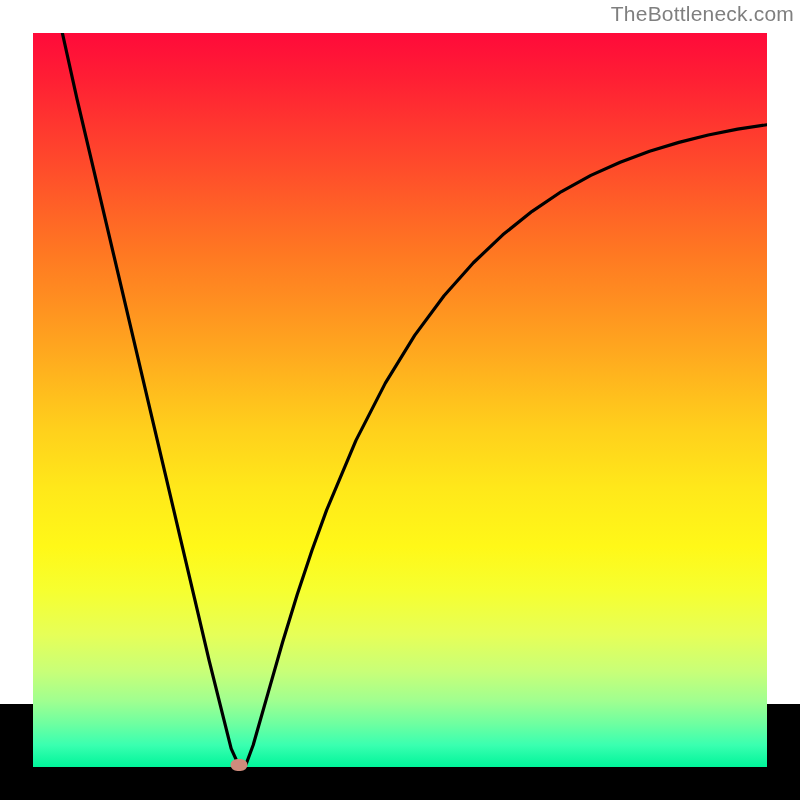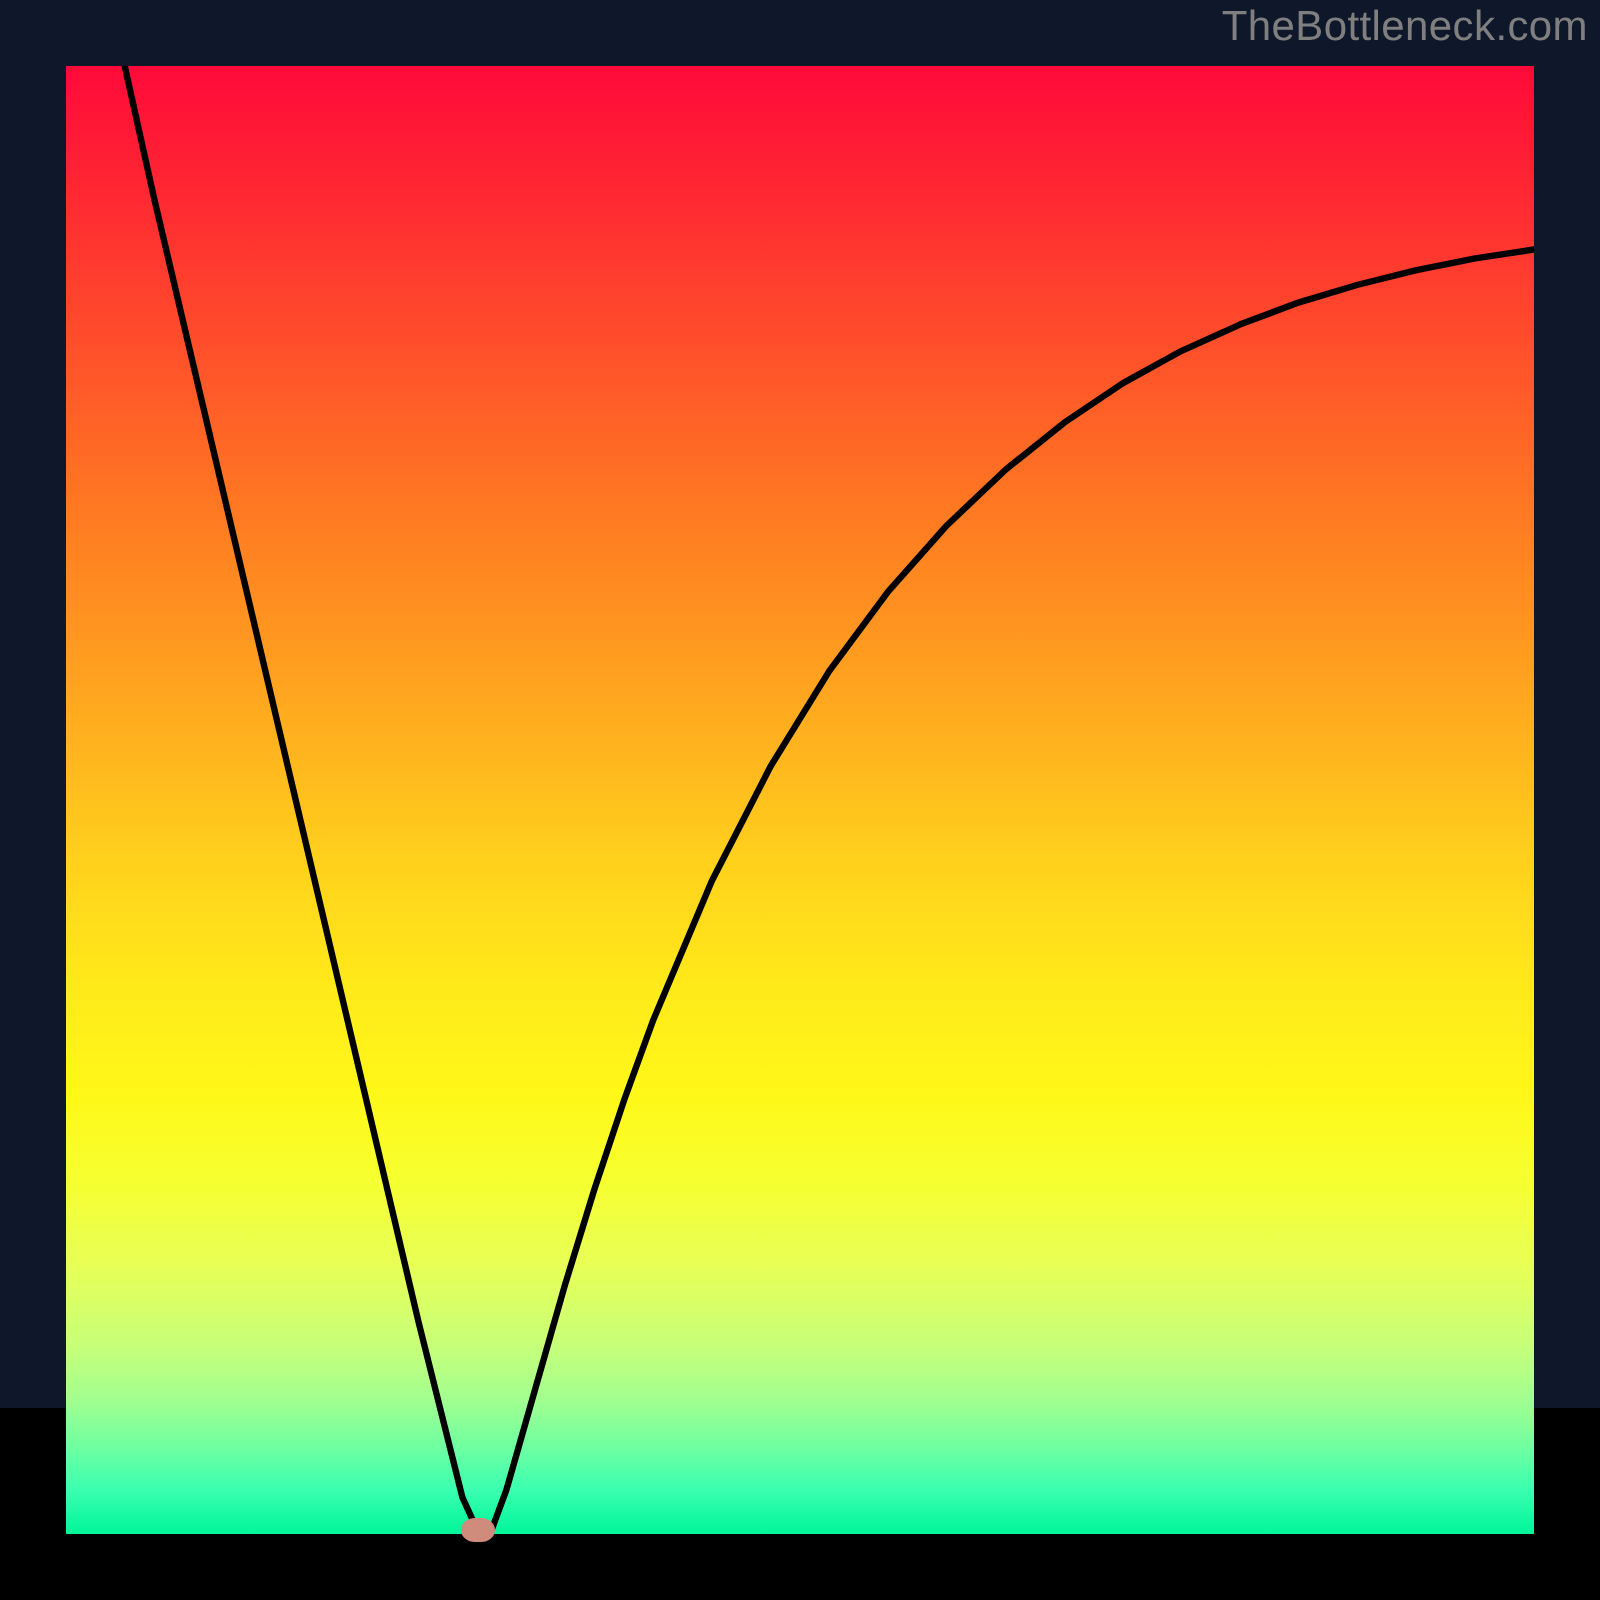--- a/index.html
+++ b/index.html
@@ -8,21 +8,21 @@
     width: 800px;
     height: 800px;
     background: #000;
     overflow: hidden;
     font-family: Arial, Helvetica, sans-serif;
   }
   .frame {
     position: relative;
     width: 800px;
     height: 704px;
-    background: #0f172a;
+    background: #ffffff;
   }
   .plot-area {
     position: absolute;
     left: 33px;
     top: 33px;
     width: 734px;
     height: 734px;
     
     background: linear-gradient(to bottom,
       #ff0a3a 0%,

